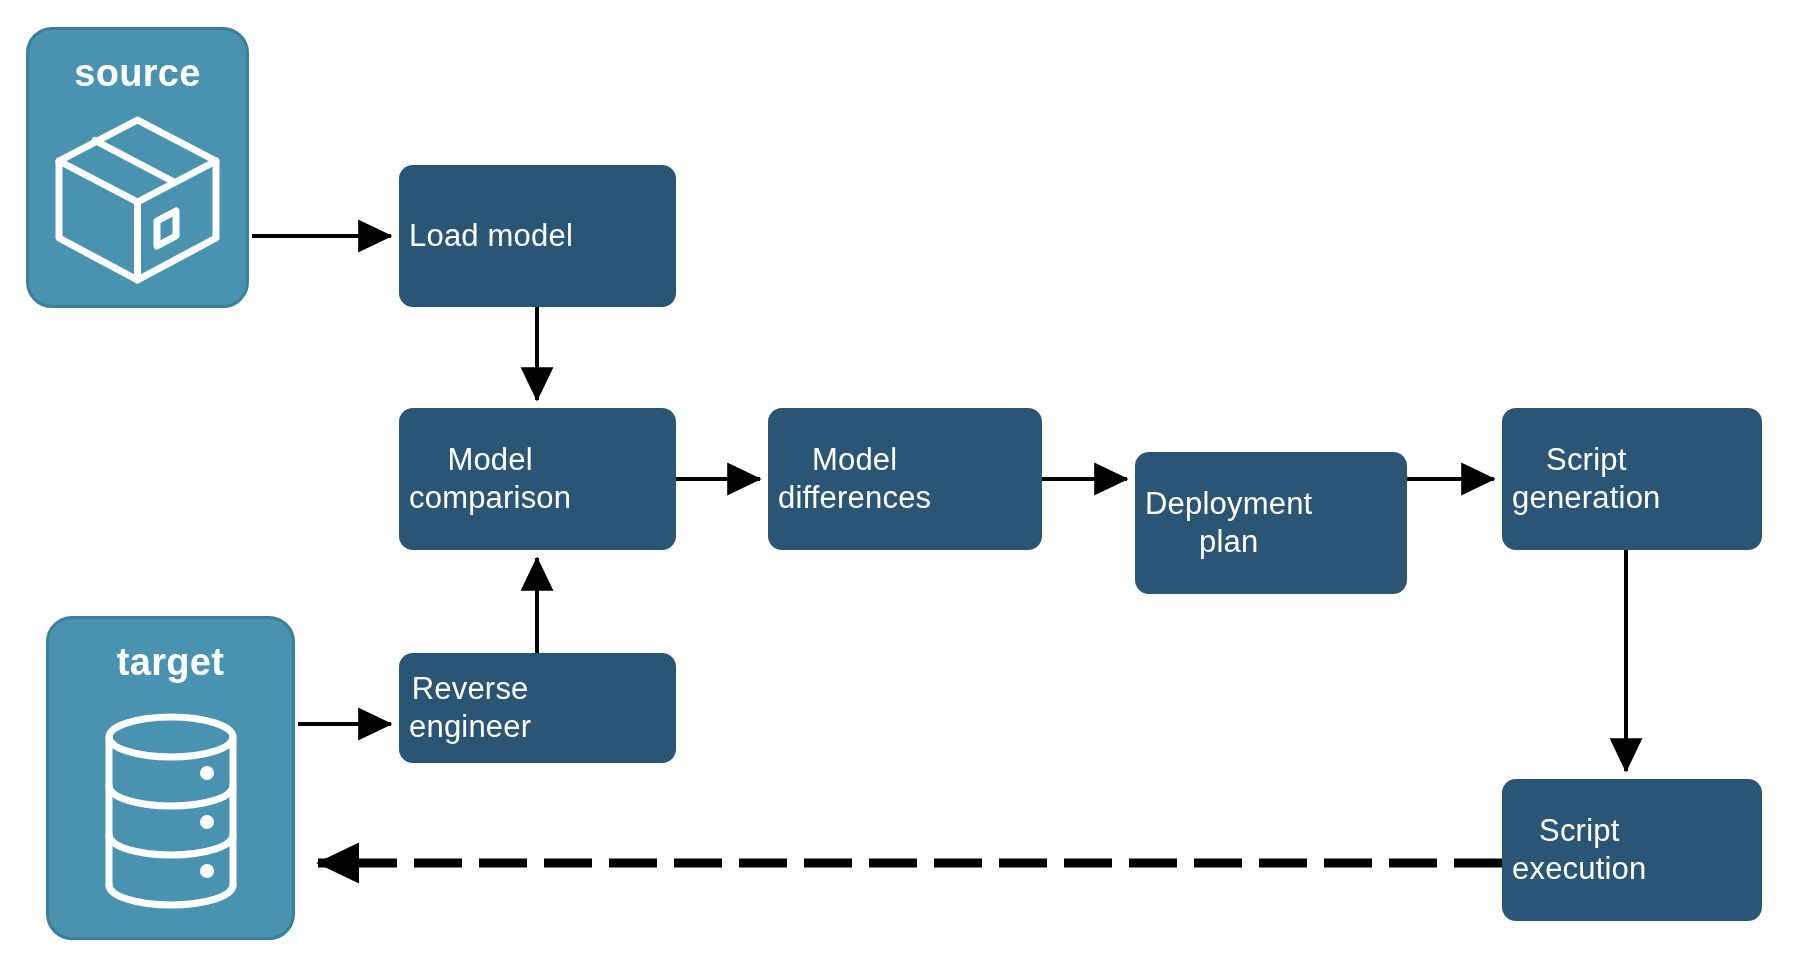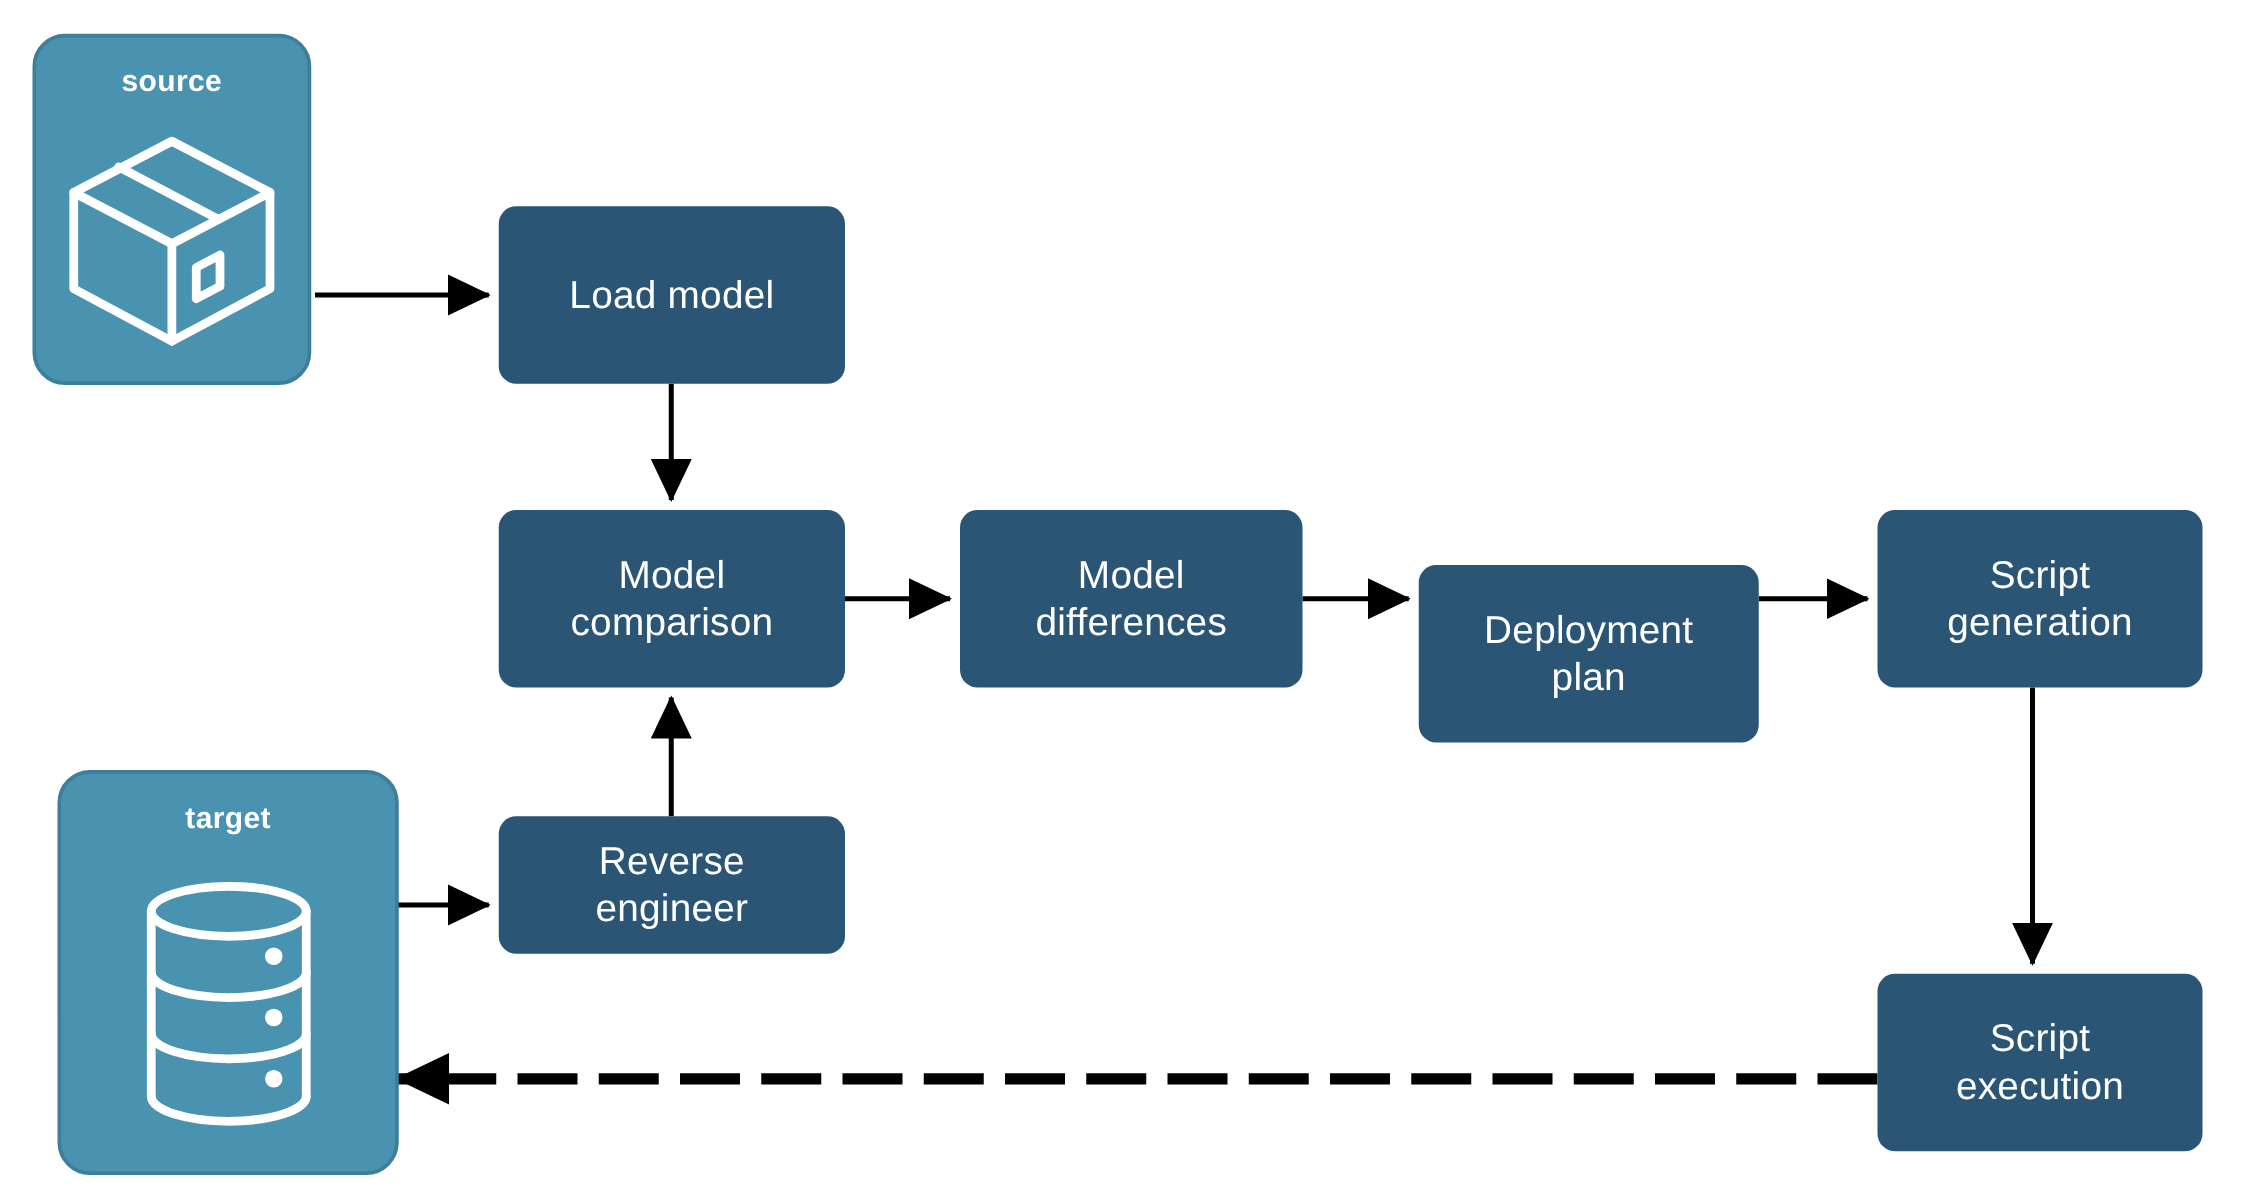--- a/index.html
+++ b/index.html
@@ -24,41 +24,40 @@
     top: 0;
     width: 1800px;
     height: 959px;
     pointer-events: none;
   }
   .node {
     position: absolute;
     box-sizing: border-box;
     display: flex;
     align-items: center;
-    justify-content: center;
     text-align: center;
     color: #ffffff;
   }
   .node.process {
     background: #2b5574;
     border-radius: 14px;
     font-size: 31px;
     line-height: 1.22;
     letter-spacing: 0.2px;
     font-weight: 400;
   }
   .node.endpoint {
     background: #4a93b0;
     border: 3px solid #3d7f9a;
     border-radius: 26px;
     flex-direction: column;
     justify-content: flex-start;
   }
   .endpoint-label {
-    font-size: 24px;
+    font-size: 38px;
     font-weight: bold;
     color: #ffffff;
     margin-top: 22px;
     letter-spacing: 0.3px;
   }
   .endpoint-icon {
     flex: 1 1 auto;
     display: flex;
     align-items: center;
     justify-content: center;
@@ -129,21 +128,21 @@
           <path d="M87.5 6 L166 47 L166 124 L87.5 166 L9 124 L9 47 Z"></path>
           <path d="M9 47 L87.5 88 L166 47"></path>
           <path d="M87.5 88 L87.5 166"></path>
           <path d="M45 26.5 L124 68"></path>
         </g>
         <path d="M107 107 L126 97 L126 122 L107 132 Z" fill="none" stroke="#ffffff" stroke-width="7" stroke-linejoin="round"></path>
       </svg>
     </div>
   </div>
 
-  <div class="node endpoint" style="left:46px; top:616px; width:273px; height:324px;">
+  <div class="node endpoint" style="left:46px; top:616px; width:249px; height:324px;">
     <div class="endpoint-label">target</div>
     <div class="endpoint-icon">
       <svg width="160" height="200" viewBox="0 0 160 200" xmlns="http://www.w3.org/2000/svg">
         <g fill="none" stroke="#ffffff" stroke-width="7" stroke-linecap="round">
           <ellipse cx="80" cy="26" rx="62" ry="20"></ellipse>
           <path d="M18 26 L18 174"></path>
           <path d="M142 26 L142 174"></path>
           <path d="M18 174 A62 20 0 0 0 142 174"></path>
           <path d="M18 75 A62 20 0 0 0 142 75"></path>
           <path d="M18 124 A62 20 0 0 0 142 124"></path>

